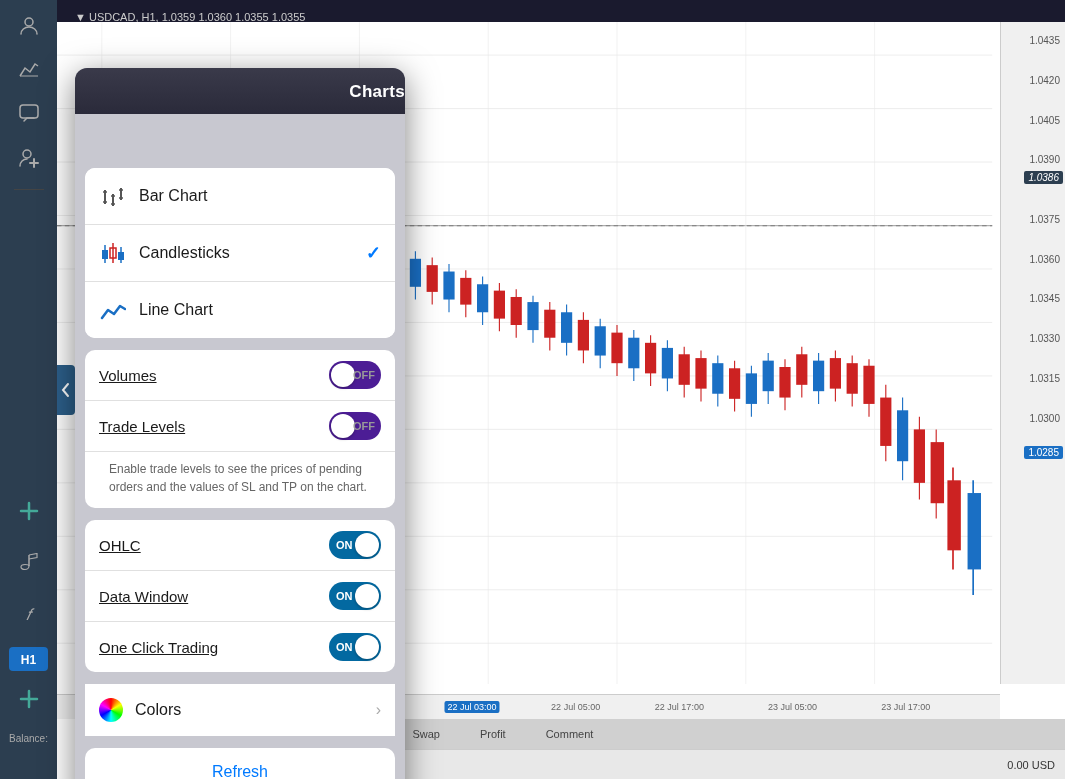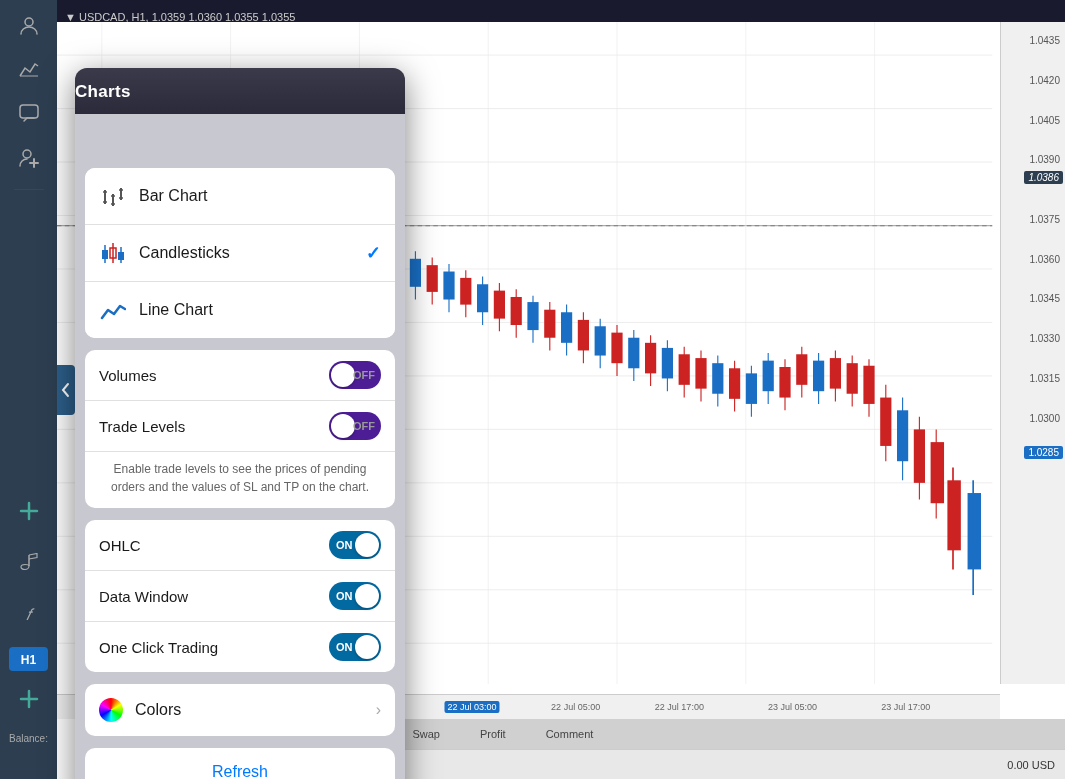--- a/index.html
+++ b/index.html
@@ -16,21 +16,21 @@
     .chart-area {
       position: absolute;
       top: 0; left: 57px; right: 0; bottom: 0;
       background: #ffffff;
     }
 
     .chart-header {
       background: #1a1a2e;
       color: #cccccc;
       font-size: 11px;
-      padding: 4px 8px;
+      padding: 4px 18px;
       height: 34px;
       display: flex;
       align-items: center;
     }
 
     .chart-canvas {
       position: absolute;
       top: 22px;
       left: 0; right: 0;
       bottom: 95px;
@@ -176,21 +176,21 @@
       width: 330px;
       background: #d0d0d8;
       border-radius: 12px;
       box-shadow: 0 8px 32px rgba(0,0,0,0.5);
       pointer-events: all;
       overflow: hidden;
     }
 
     .modal-header {
       background: linear-gradient(180deg, #3a3a4a 0%, #2a2a3a 100%);
-      text-align: left;
+      text-align: right;
       padding: 14px 0 12px;
       color: #ffffff;
       font-size: 17px;
       font-weight: 600;
       letter-spacing: 0.3px;
     }
 
     .modal-body {
       padding: 12px 10px;
       background: #c8c8d0;
@@ -254,20 +254,21 @@
       padding: 11px 14px;
       border-bottom: 1px solid #e0e0e0;
     }
 
     .toggle-row:last-child { border-bottom: none; }
 
     .toggle-label {
       flex: 1;
       font-size: 15px;
       color: #1a1a1a;
+      text-decoration: underline;
     }
 
     
     .toggle-switch {
       width: 52px;
       height: 28px;
       border-radius: 14px;
       position: relative;
       cursor: pointer;
       flex-shrink: 0;
@@ -304,29 +305,29 @@
       color: white;
     }
 
     .toggle-switch.off .toggle-switch-label { right: 6px; color: #999; }
     .toggle-switch.on .toggle-switch-label { left: 7px; }
 
     
     .info-text {
       font-size: 12px;
       color: #666;
-      text-align: center;
+      text-align: left;
       padding: 8px 24px 12px;
       line-height: 1.5;
     }
 
     
     .colors-section {
       background: #ffffff;
-      border-radius: 10px;
+      border-radius: 0;
       overflow: hidden;
       margin-bottom: 12px;
     }
 
     .colors-row {
       display: flex;
       align-items: center;
       padding: 14px 14px;
       cursor: pointer;
     }

